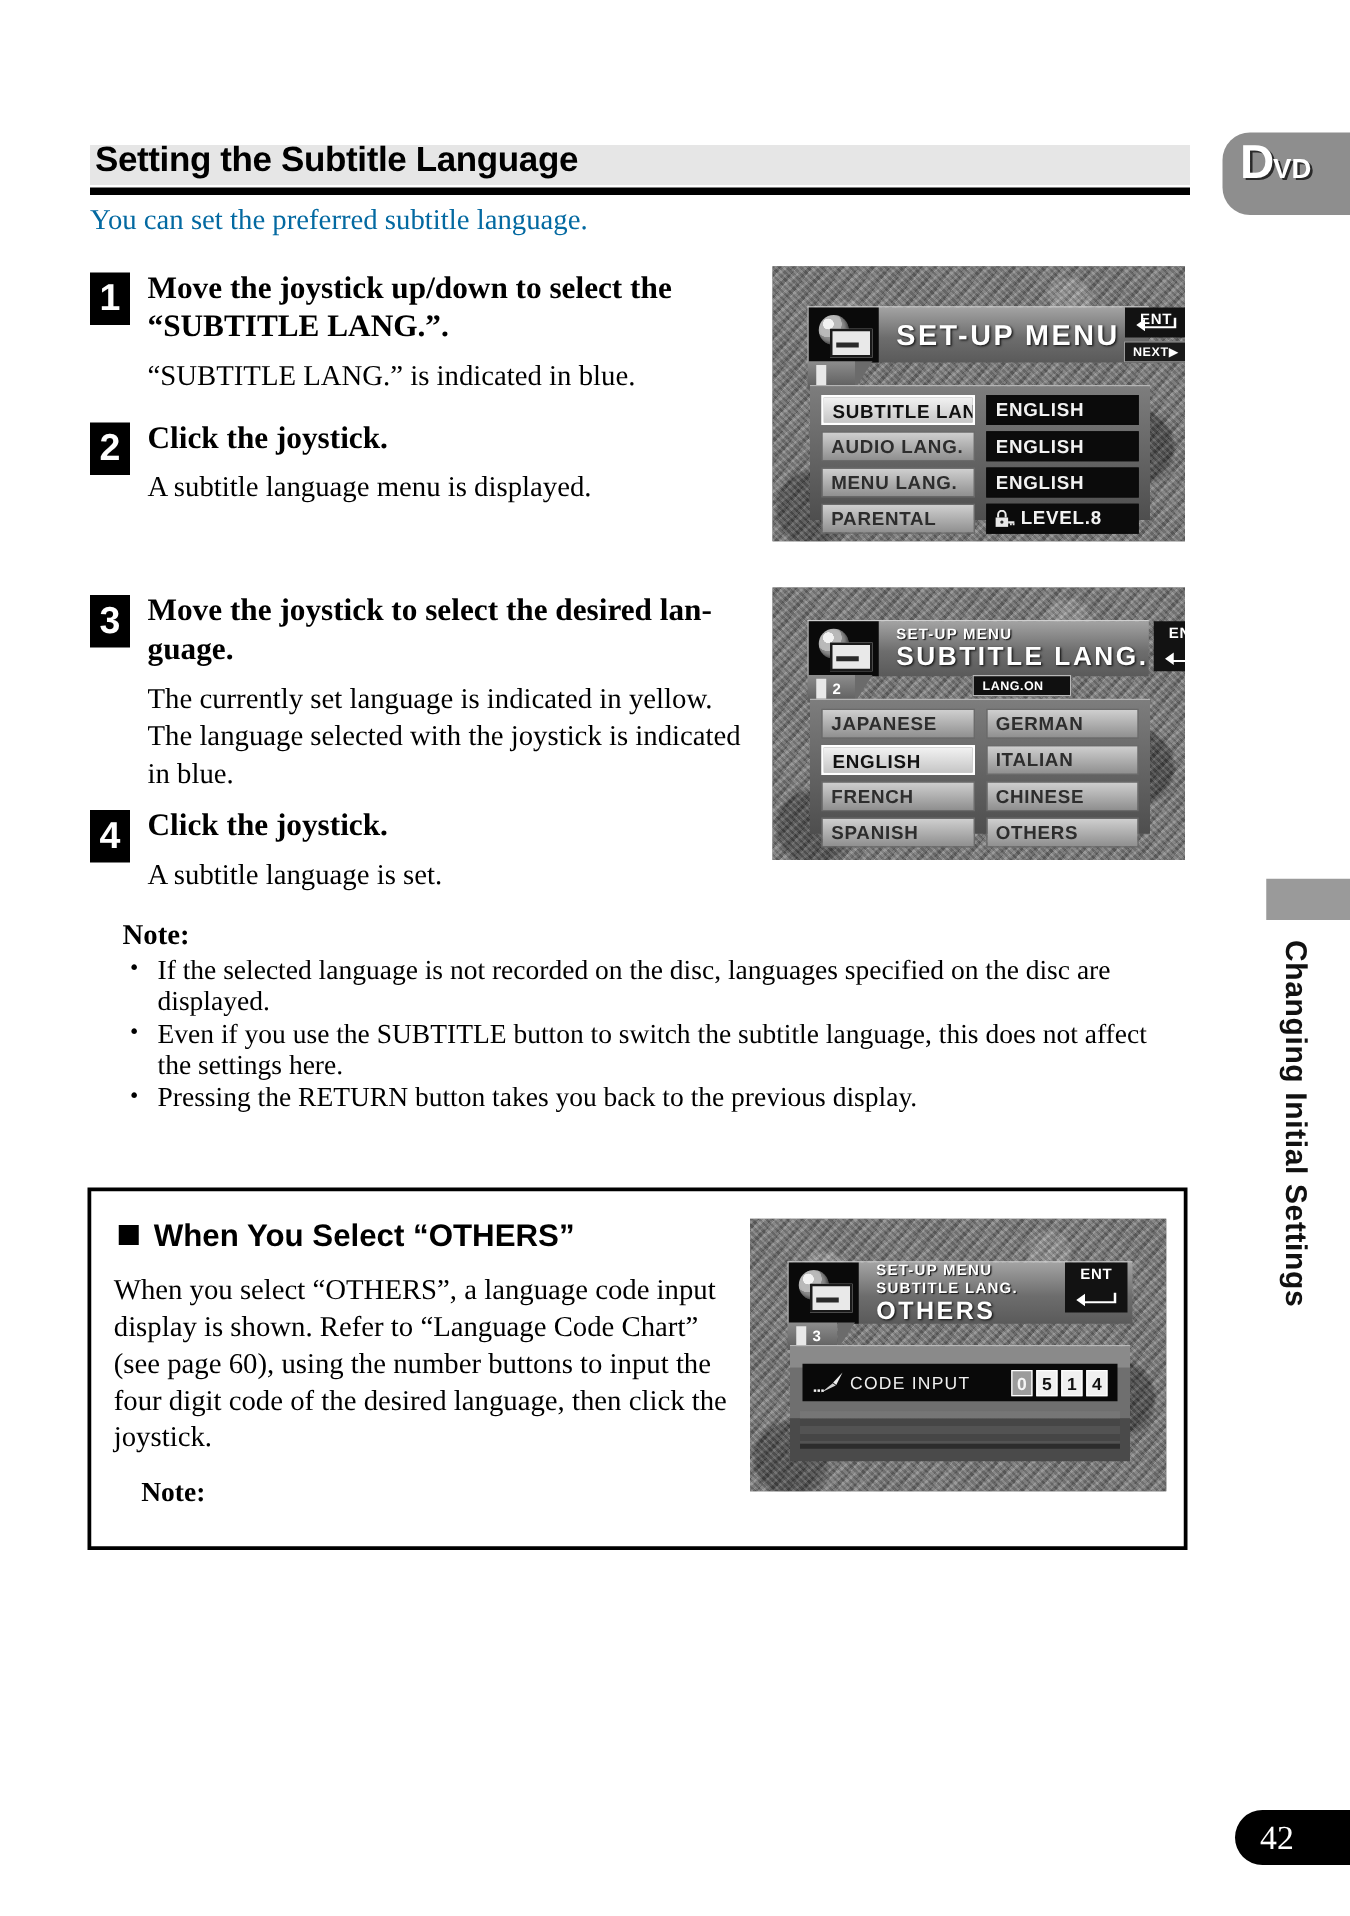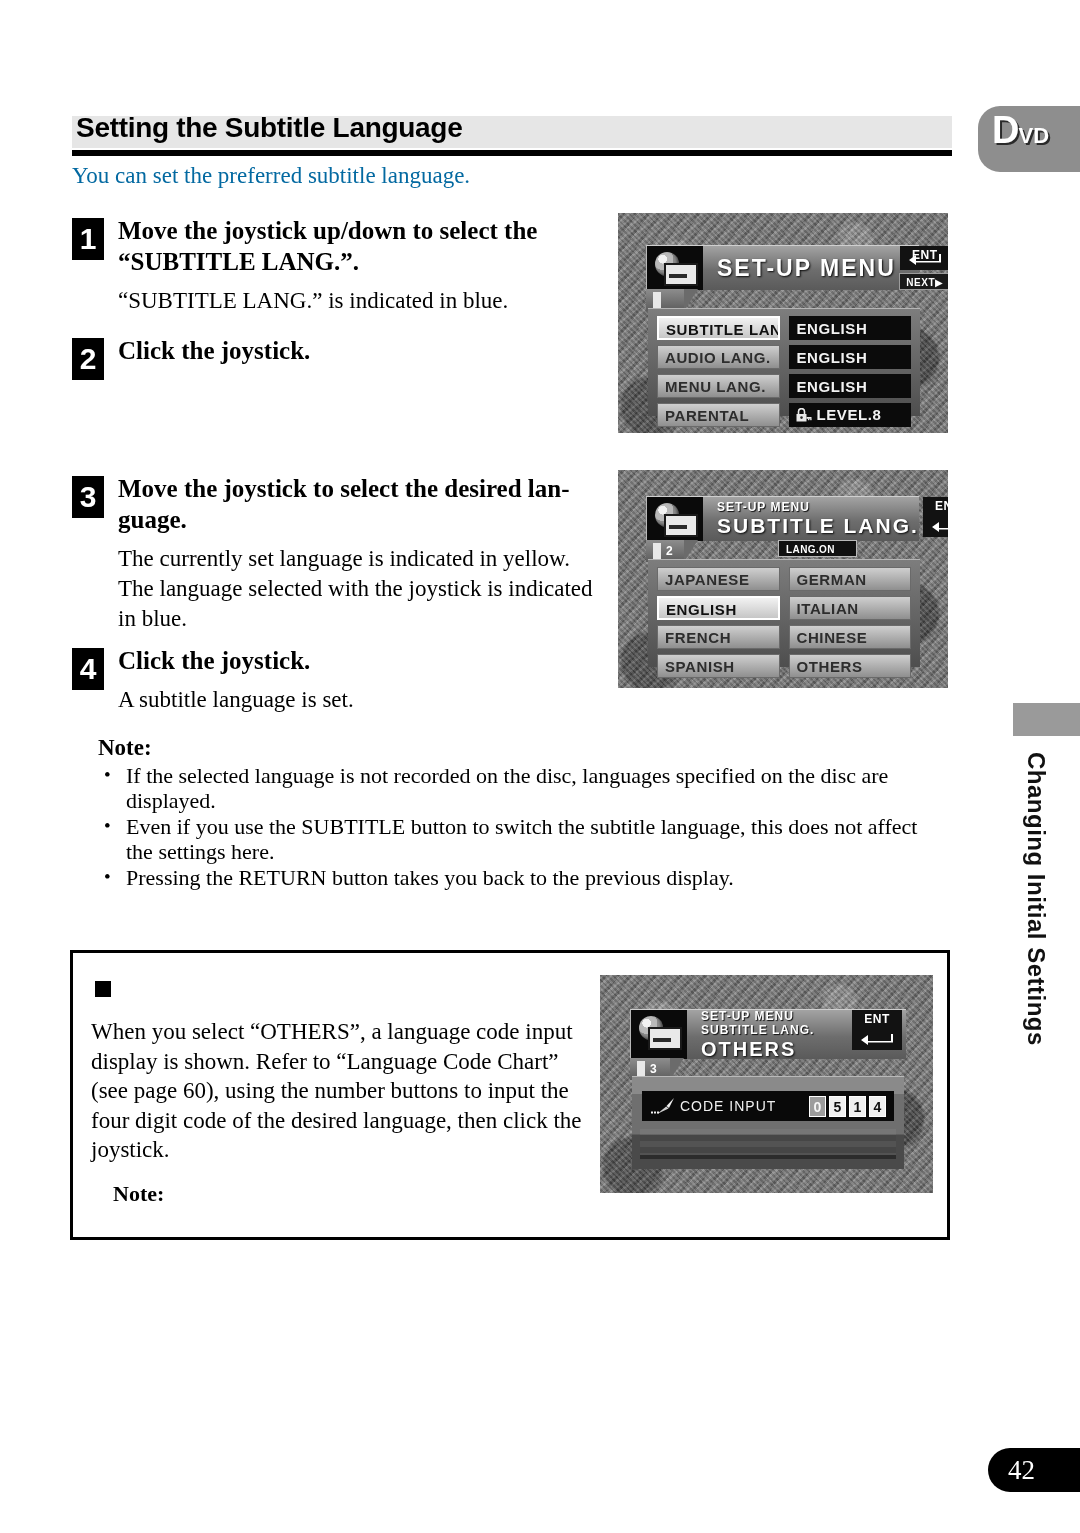--- a/index.html
+++ b/index.html
@@ -569,20 +569,21 @@
   <div class="step-body">
     <div class="step-title">Move the joystick up/down to select the “SUBTITLE LANG.”.</div>
     <div class="step-desc">“SUBTITLE LANG.” is indicated in blue.</div>
   </div>
 </div>
 
 <div class="step" style="left:72px; top:335px;">
   <div class="step-num">2</div>
   <div class="step-body">
     <div class="step-title">Click the joystick.</div>
+    <div class="step-desc">A subtitle language menu is displayed.</div>
   </div>
 </div>
 
 <div class="step" style="left:72px; top:473px;">
   <div class="step-num">3</div>
   <div class="step-body">
     <div class="step-title">Move the joystick to select the desired lan-guage.</div>
     <div class="step-desc">The currently set language is indicated in yellow. The language selected with the joystick is indicated in blue.</div>
   </div>
 </div>
@@ -596,21 +597,21 @@
 </div>
 
 <div class="note-block">
   <div class="note-heading">Note:</div>
   <div class="note-item">If the selected language is not recorded on the disc, languages specified on the disc are displayed.</div>
   <div class="note-item">Even if you use the SUBTITLE button to switch the subtitle language, this does not affect the settings here.</div>
   <div class="note-item">Pressing the RETURN button takes you back to the previous display.</div>
 </div>
 
 <div class="others-box">
-  <div class="others-heading"><span class="sq"></span></div>
+  <div class="others-heading"><span class="sq"></span><span>When You Select “OTHERS”</span></div>
   <div class="others-para">When you select “OTHERS”, a language code input display is shown. Refer to “Language Code Chart” (see page 60), using the number buttons to input the four digit code of the desired language, then click the joystick.</div>
   <div class="others-note-heading">Note:</div>
 </div>
 
 <div class="screen" style="left:618px; top:213px; width:330px; height:220px;">
   <div class="screen-noise"></div>
 
   <div class="osd-header" style="left:28px; top:32px; width:272px; height:44px;">
     <div class="osd-globe">
       <div class="globe"></div>

